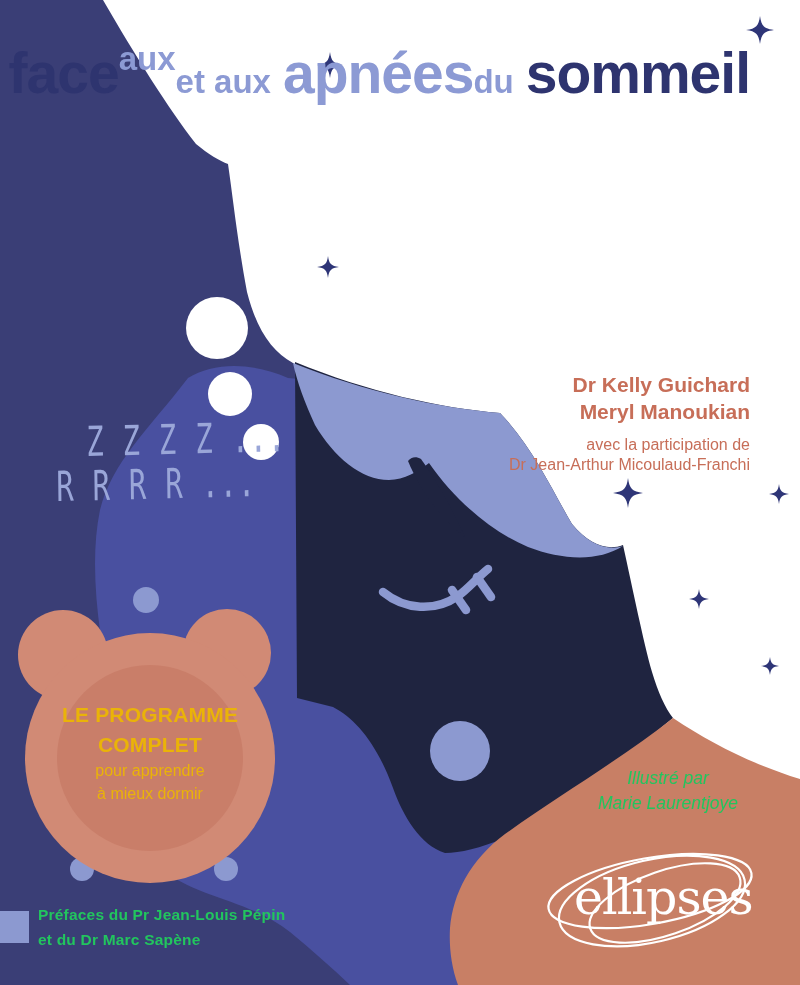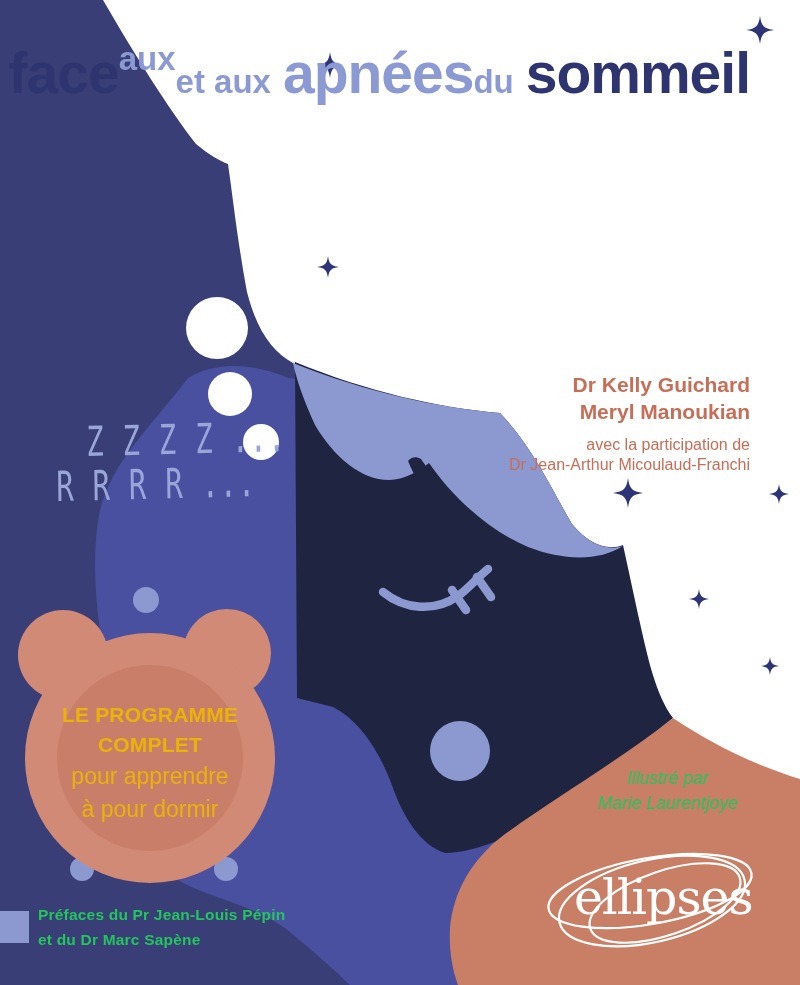--- a/index.html
+++ b/index.html
@@ -26,21 +26,21 @@
   .gap8{height:9px;}
 
   
   .snore{color:#9aa6d8;font-family:"DejaVu Sans Mono",monospace;font-weight:400;white-space:nowrap;transform-origin:left top;}
   #zzz{left:86px;top:418px;font-size:37px;transform:scaleX(.78) scaleY(1.12) rotate(-1deg);letter-spacing:1px;}
   #rrr{left:56px;top:463px;font-size:37px;transform:scaleX(.78) scaleY(1.12) rotate(-1deg);letter-spacing:1px;}
 
   
   #badge-text{left:54px;top:700px;width:192px;text-align:center;color:#eab308;}
   .badge-bold{font-size:21px;font-weight:bold;line-height:1.44;letter-spacing:.2px;}
-  .badge-reg{font-size:23px;font-weight:normal;line-height:1.4;}
+  .badge-reg{font-size:16px;font-weight:normal;line-height:1.4;}
 
   
   #illustrator-block{left:578px;top:766px;width:180px;text-align:center;color:#22c55e;
     font-style:italic;font-size:17.5px;line-height:1.42;}
 
   
   #prefaces-block{left:38px;top:902px;color:#22c55e;font-size:15.5px;font-weight:bold;line-height:1.62;letter-spacing:.2px;}
   #prefaces-square{left:0;top:911px;width:29px;height:32px;background:#8c99d0;}
 
   
@@ -171,21 +171,21 @@
     <div class="participation">Dr Jean-Arthur Micoulaud-Franchi</div>
   </div>
 
   <div class="abs snore" id="zzz">Z Z Z Z ...</div>
   <div class="abs snore" id="rrr">R R R R ...</div>
 
   <div class="abs" id="badge-text">
     <div class="badge-bold">LE PROGRAMME</div>
     <div class="badge-bold">COMPLET</div>
     <div class="badge-reg">pour apprendre</div>
-    <div class="badge-reg">à pour dormir</div>
+    <div class="badge-reg">à mieux dormir</div>
   </div>
 
   <div class="abs" id="illustrator-block">
     <div>Illustré par</div>
     <div>Marie Laurentjoye</div>
   </div>
 
   <div class="abs" id="prefaces-square"></div>
   <div class="abs" id="prefaces-block">
     <div>Préfaces du Pr Jean-Louis Pépin</div>

